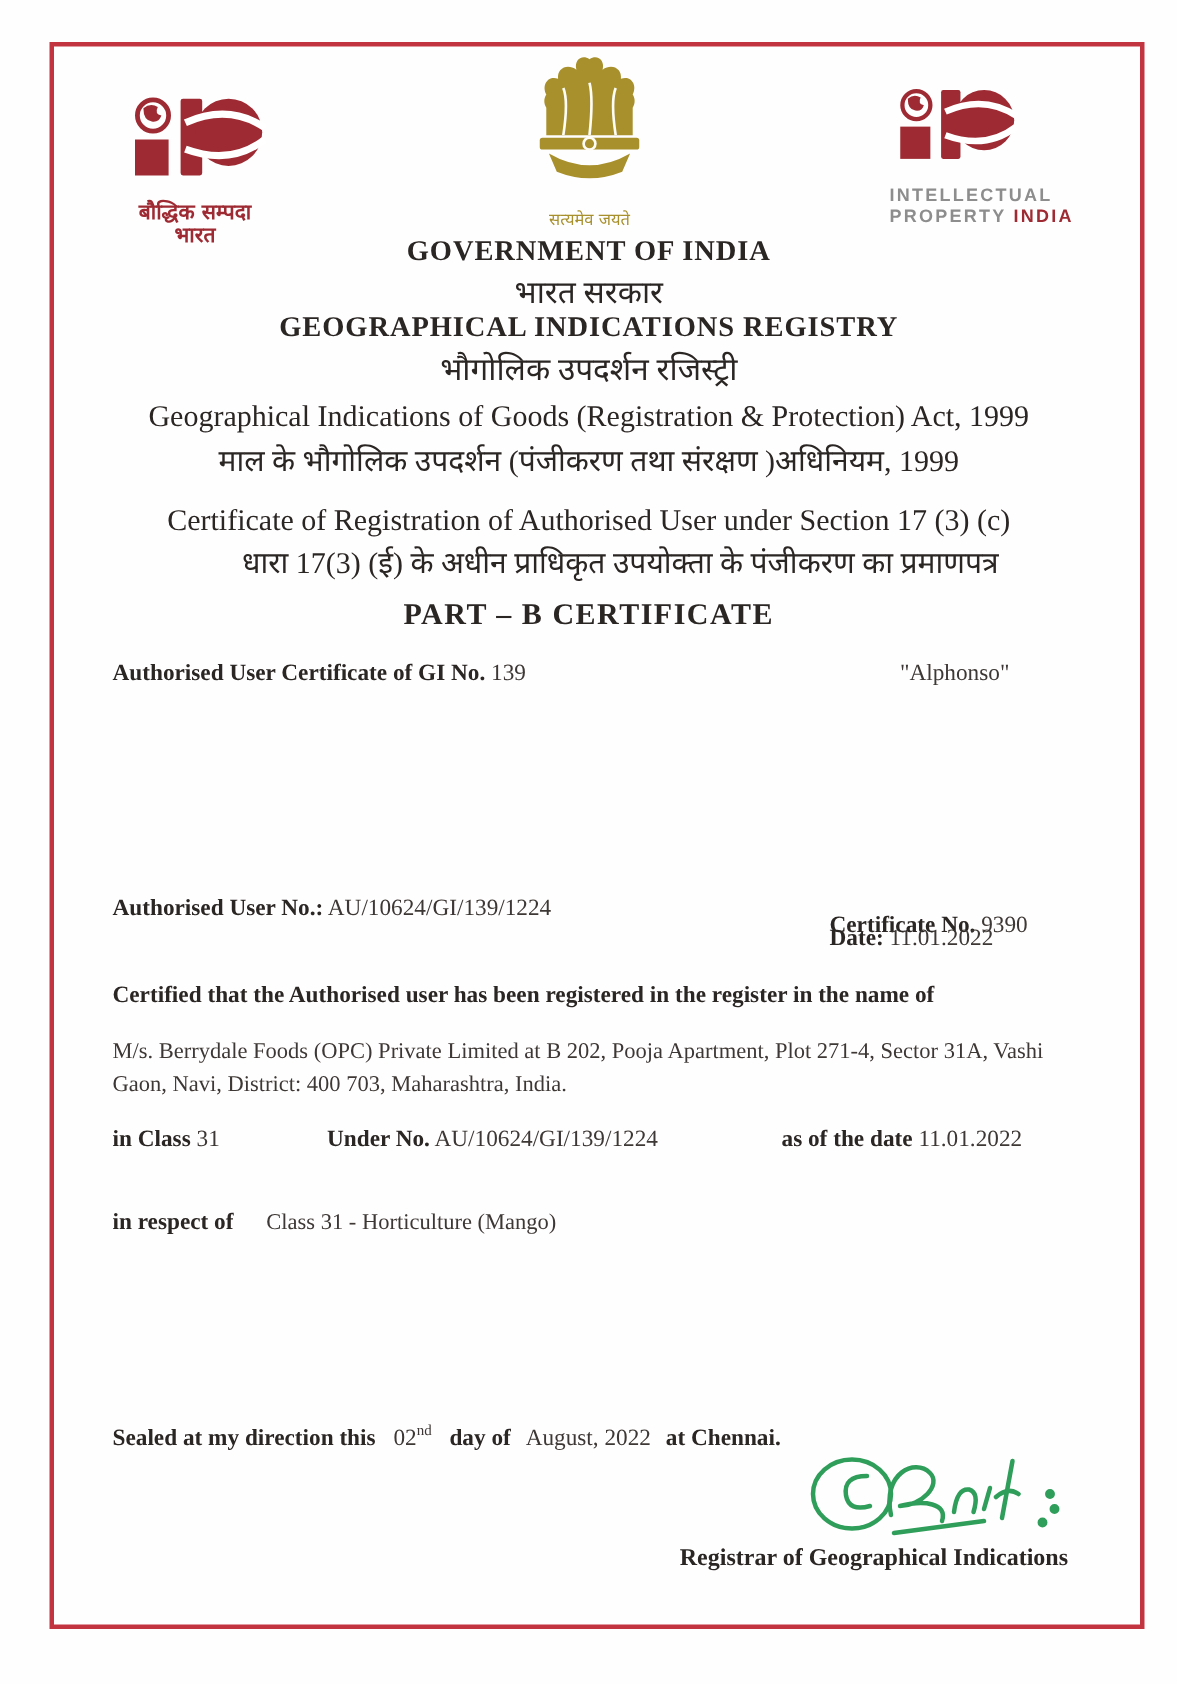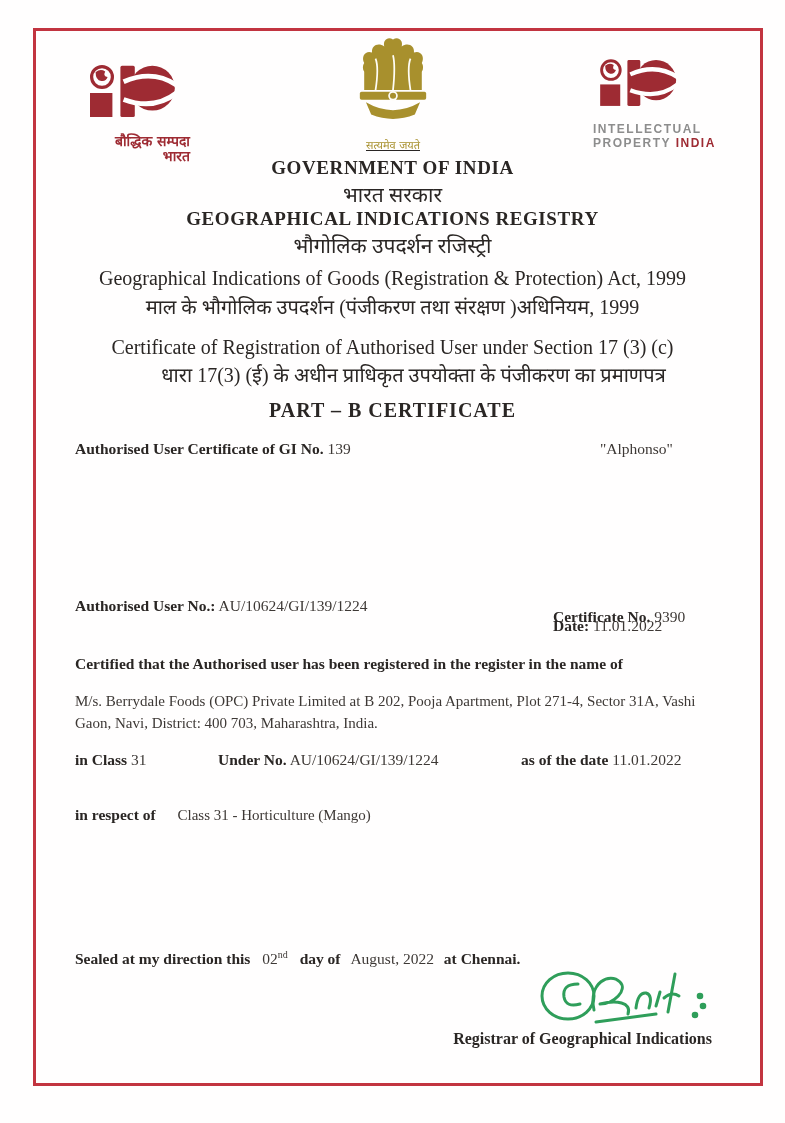--- a/index.html
+++ b/index.html
@@ -20,25 +20,25 @@
   .hdr-en{font-weight:bold;font-size:19px;letter-spacing:.6px;}
   .hdr-hi{font-size:21px;}
   .act-line{font-size:20px;}
   .part-title{font-weight:bold;font-size:20px;letter-spacing:1px;}
   .body-txt{font-size:15.5px;}
   .b{font-weight:bold;}
   .val{color:#3d3835;}
   
   .logo-left{position:absolute;left:70px;top:64px;width:120px;text-align:center;}
   .logo-right{position:absolute;left:593px;top:58px;width:140px;}
-  .ip-hindi{color:#9e2b33;font-weight:bold;font-size:14px;line-height:15px;font-family:"DejaVu Sans","Liberation Sans",sans-serif;text-align:right;}
+  .ip-hindi{color:#9e2b33;font-weight:bold;font-size:14px;line-height:15px;font-family:"DejaVu Sans","Liberation Sans",sans-serif;}
   .ipr-line1{color:#8d8d8d;font-family:"Liberation Sans","DejaVu Sans",sans-serif;font-size:12px;font-weight:bold;letter-spacing:1.5px;}
   .ipr-line2{font-family:"Liberation Sans","DejaVu Sans",sans-serif;font-size:12px;font-weight:bold;letter-spacing:1.5px;color:#8d8d8d;}
   .ipr-india{color:#9e2b33;}
-  .emblem-wrap{position:absolute;left:337px;top:36px;width:112px;text-align:center;text-decoration:underline;}
+  .emblem-wrap{position:absolute;left:337px;top:36px;width:112px;text-align:center;}
   .motto{color:#a8902d;font-size:11px;font-family:"DejaVu Sans","Liberation Sans",sans-serif;margin-top:1px;}
   .sig-wrap{position:absolute;left:538px;top:958px;width:190px;height:70px;}
   .registrar{position:absolute;left:0;top:1030px;width:712px;text-align:right;font-weight:bold;font-size:16px;}
 </style>
 </head>
 <body>
 
 <div class="page">
   <div class="border-frame"></div>
 

